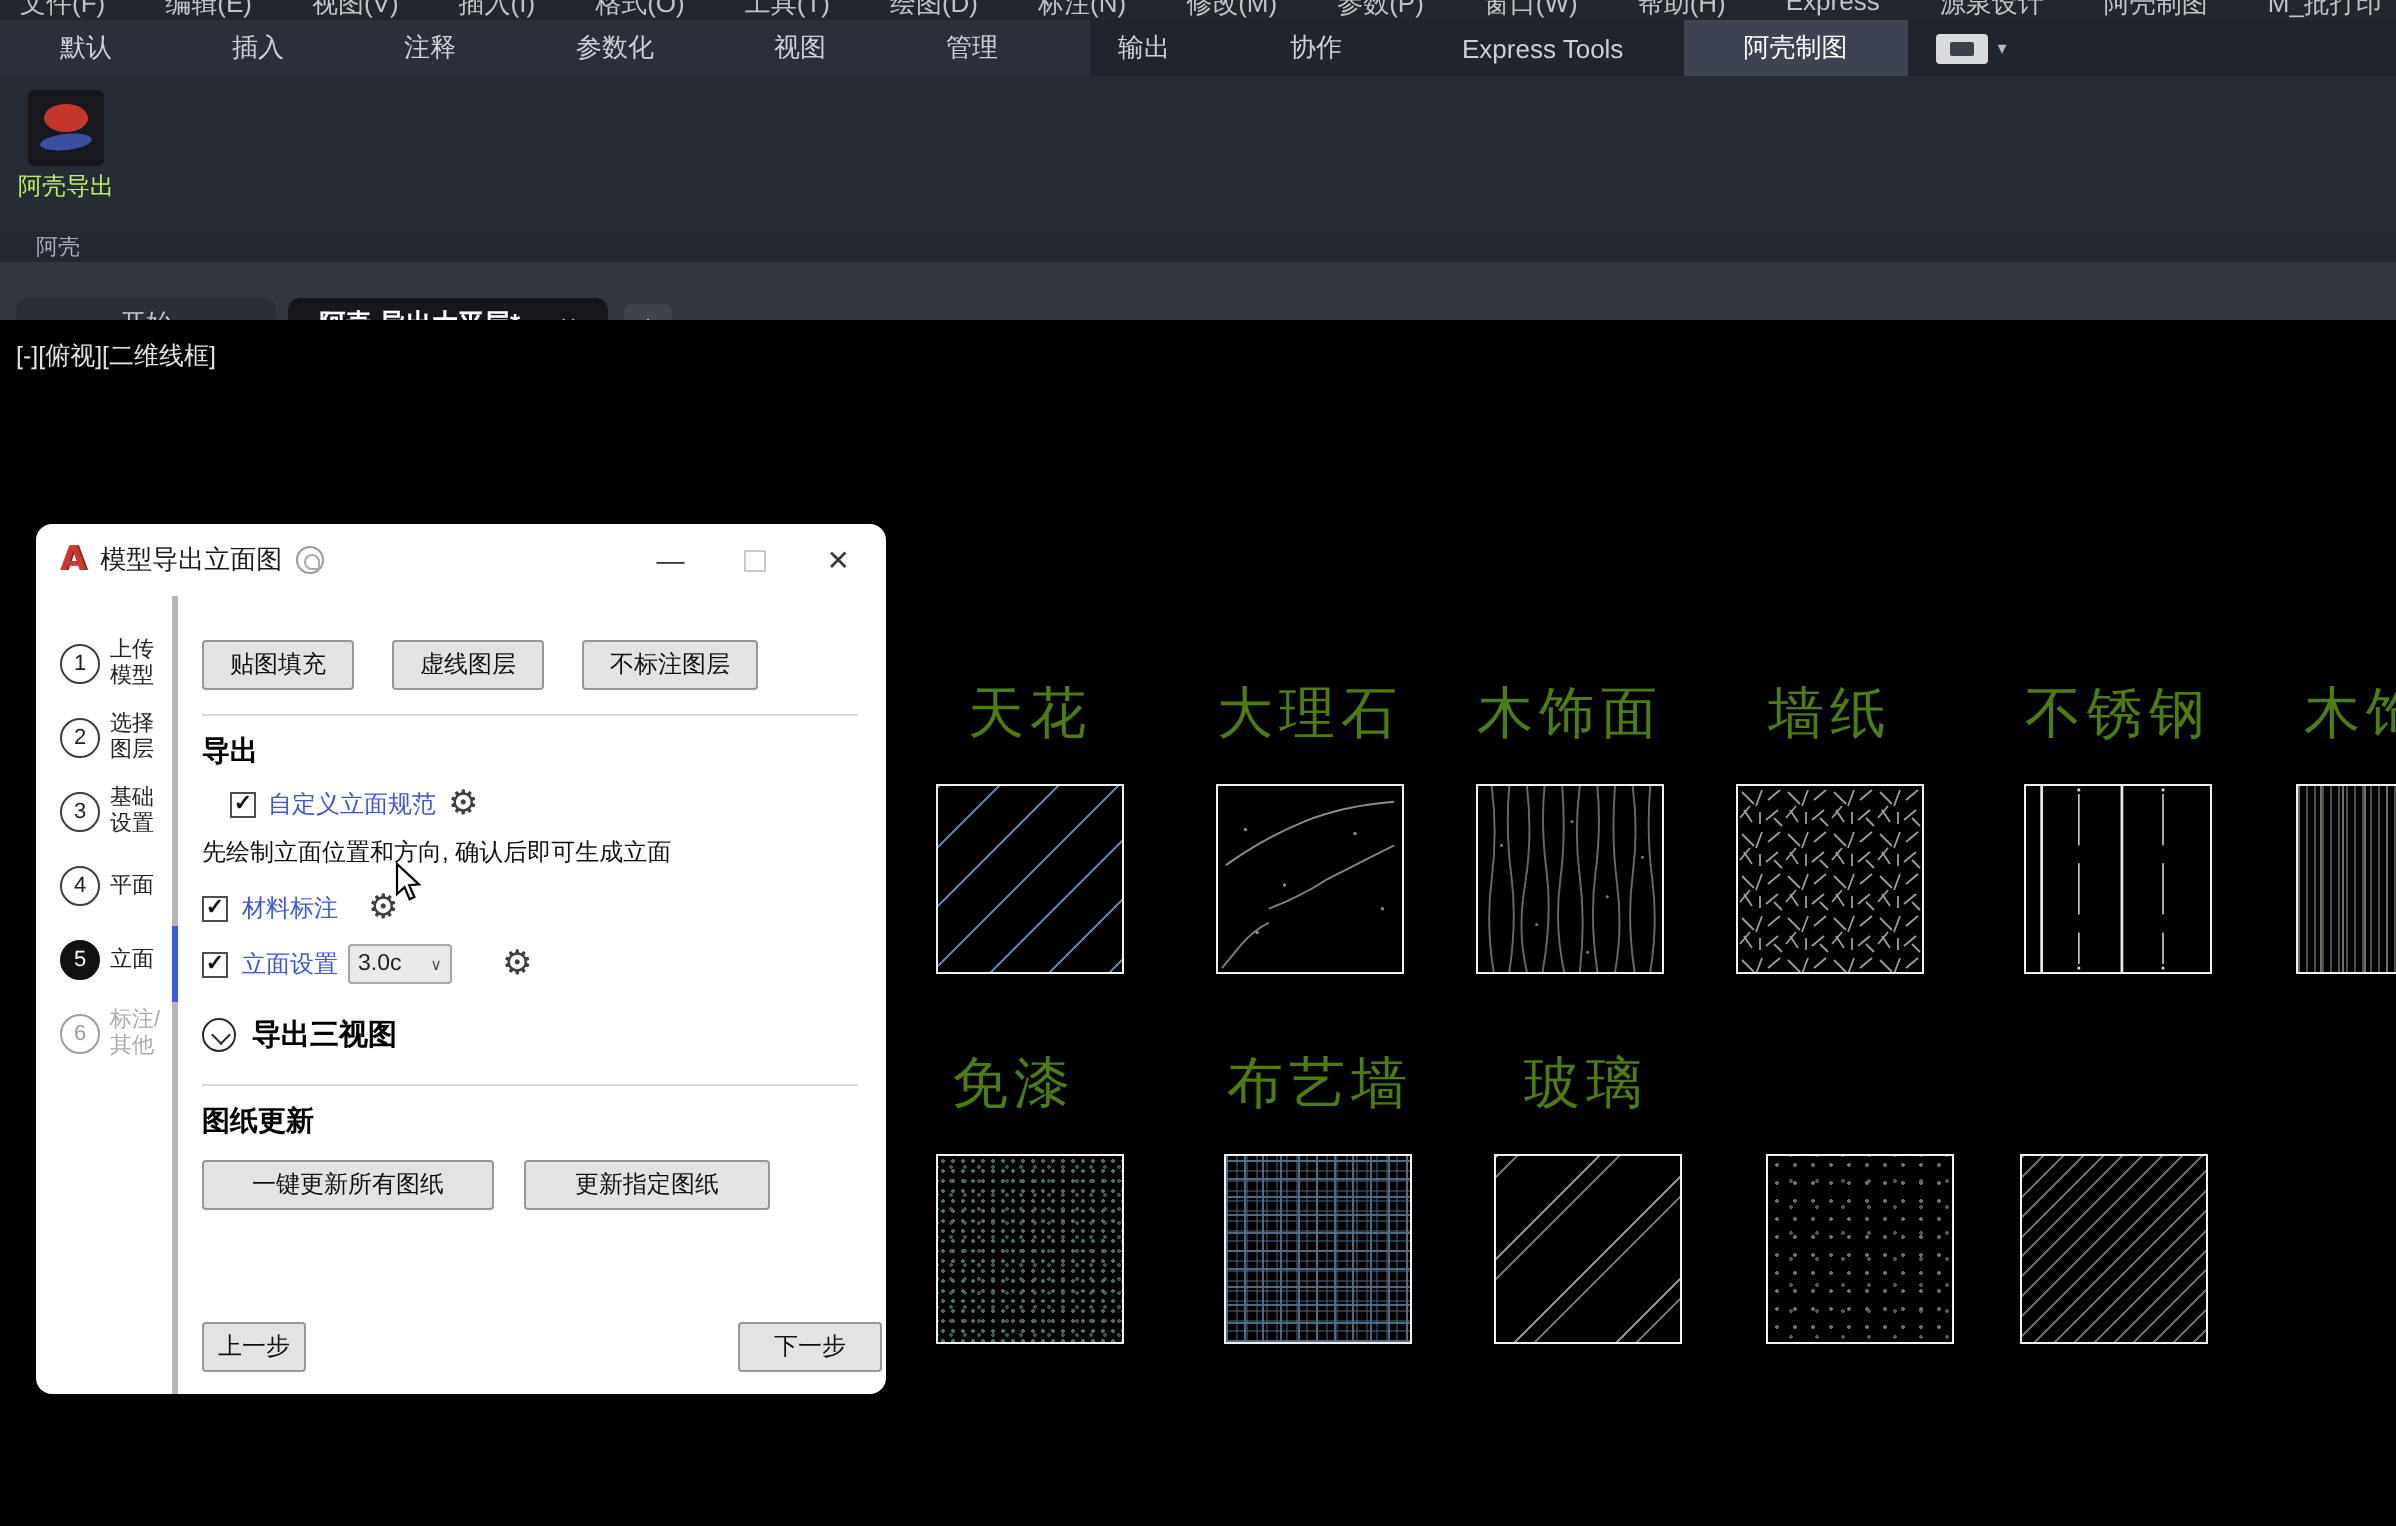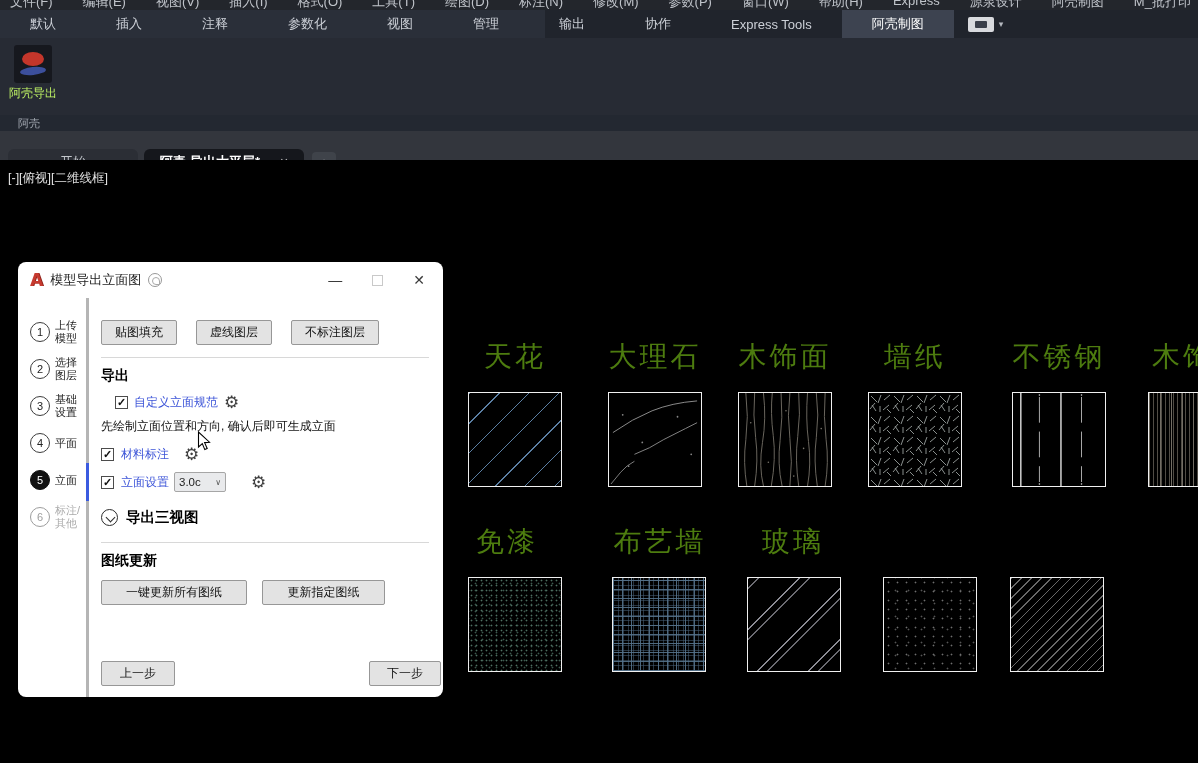--- a/index.html
+++ b/index.html
@@ -147,21 +147,21 @@
   .chev-circle { width:17px; height:17px; border:1.6px solid #2b2b2b; border-radius:50%;
                  position:relative; }
   .chev-circle::after { content:""; position:absolute; left:4.5px; top:3.5px; width:6px; height:6px;
                  border-right:1.6px solid #2b2b2b; border-bottom:1.6px solid #2b2b2b;
                  transform:rotate(45deg); }
   .tri-view .sec-h { font-size:14.5px; }
   .row.btns2 { gap:15px; margin-top:10px; }
   .keep-row { margin-top:9px; gap:6px; font-size:12px; flex-wrap:nowrap; }
   .keep-row .grp { display:flex; align-items:center; gap:5px; margin-right:6px; }
   .footer-btn { position:absolute; height:25px; }
-  .prev { left:12px; bottom:11px; width:74px;margin-top:22px; }
+  .prev { left:12px; bottom:11px; width:52px;margin-top:22px; }
   .next { right:2px; bottom:11px; width:72px; }
 
   
   .cursor { position:absolute; left:197px; top:431px; z-index:50; }
 </style>
 </head>
 <body>
 
 <div class="menubar">
   <div class="menubar-inner">

